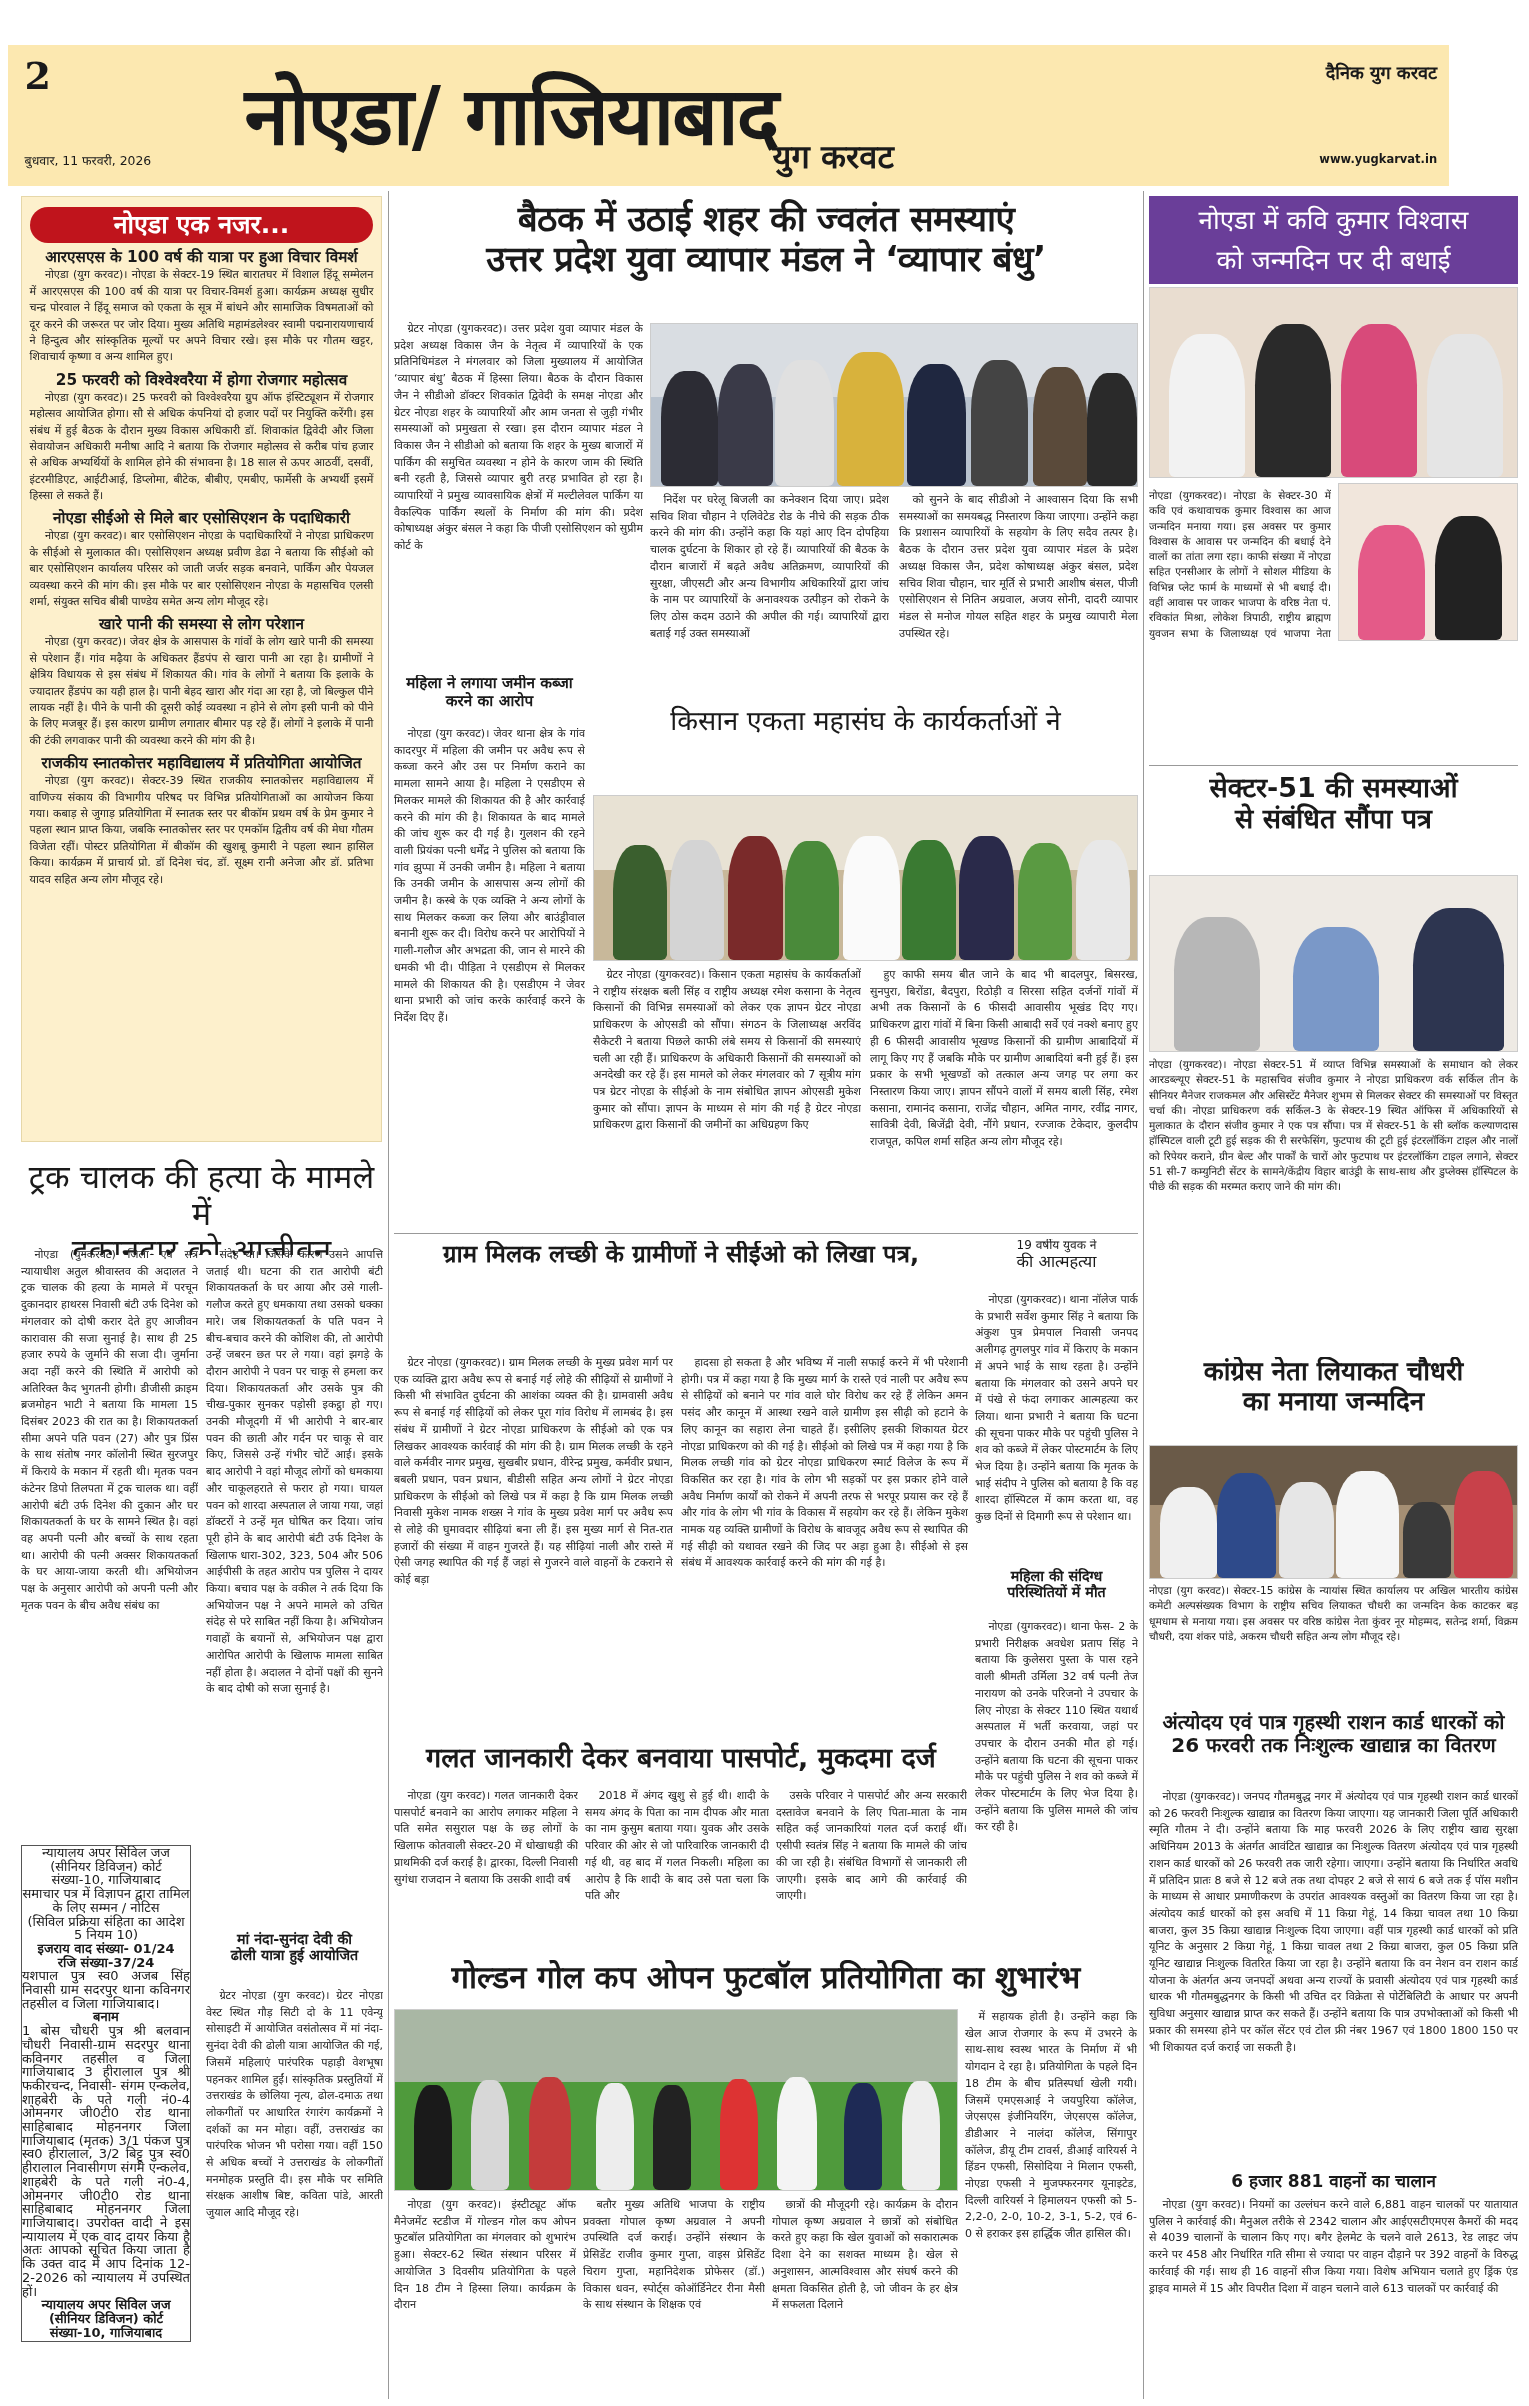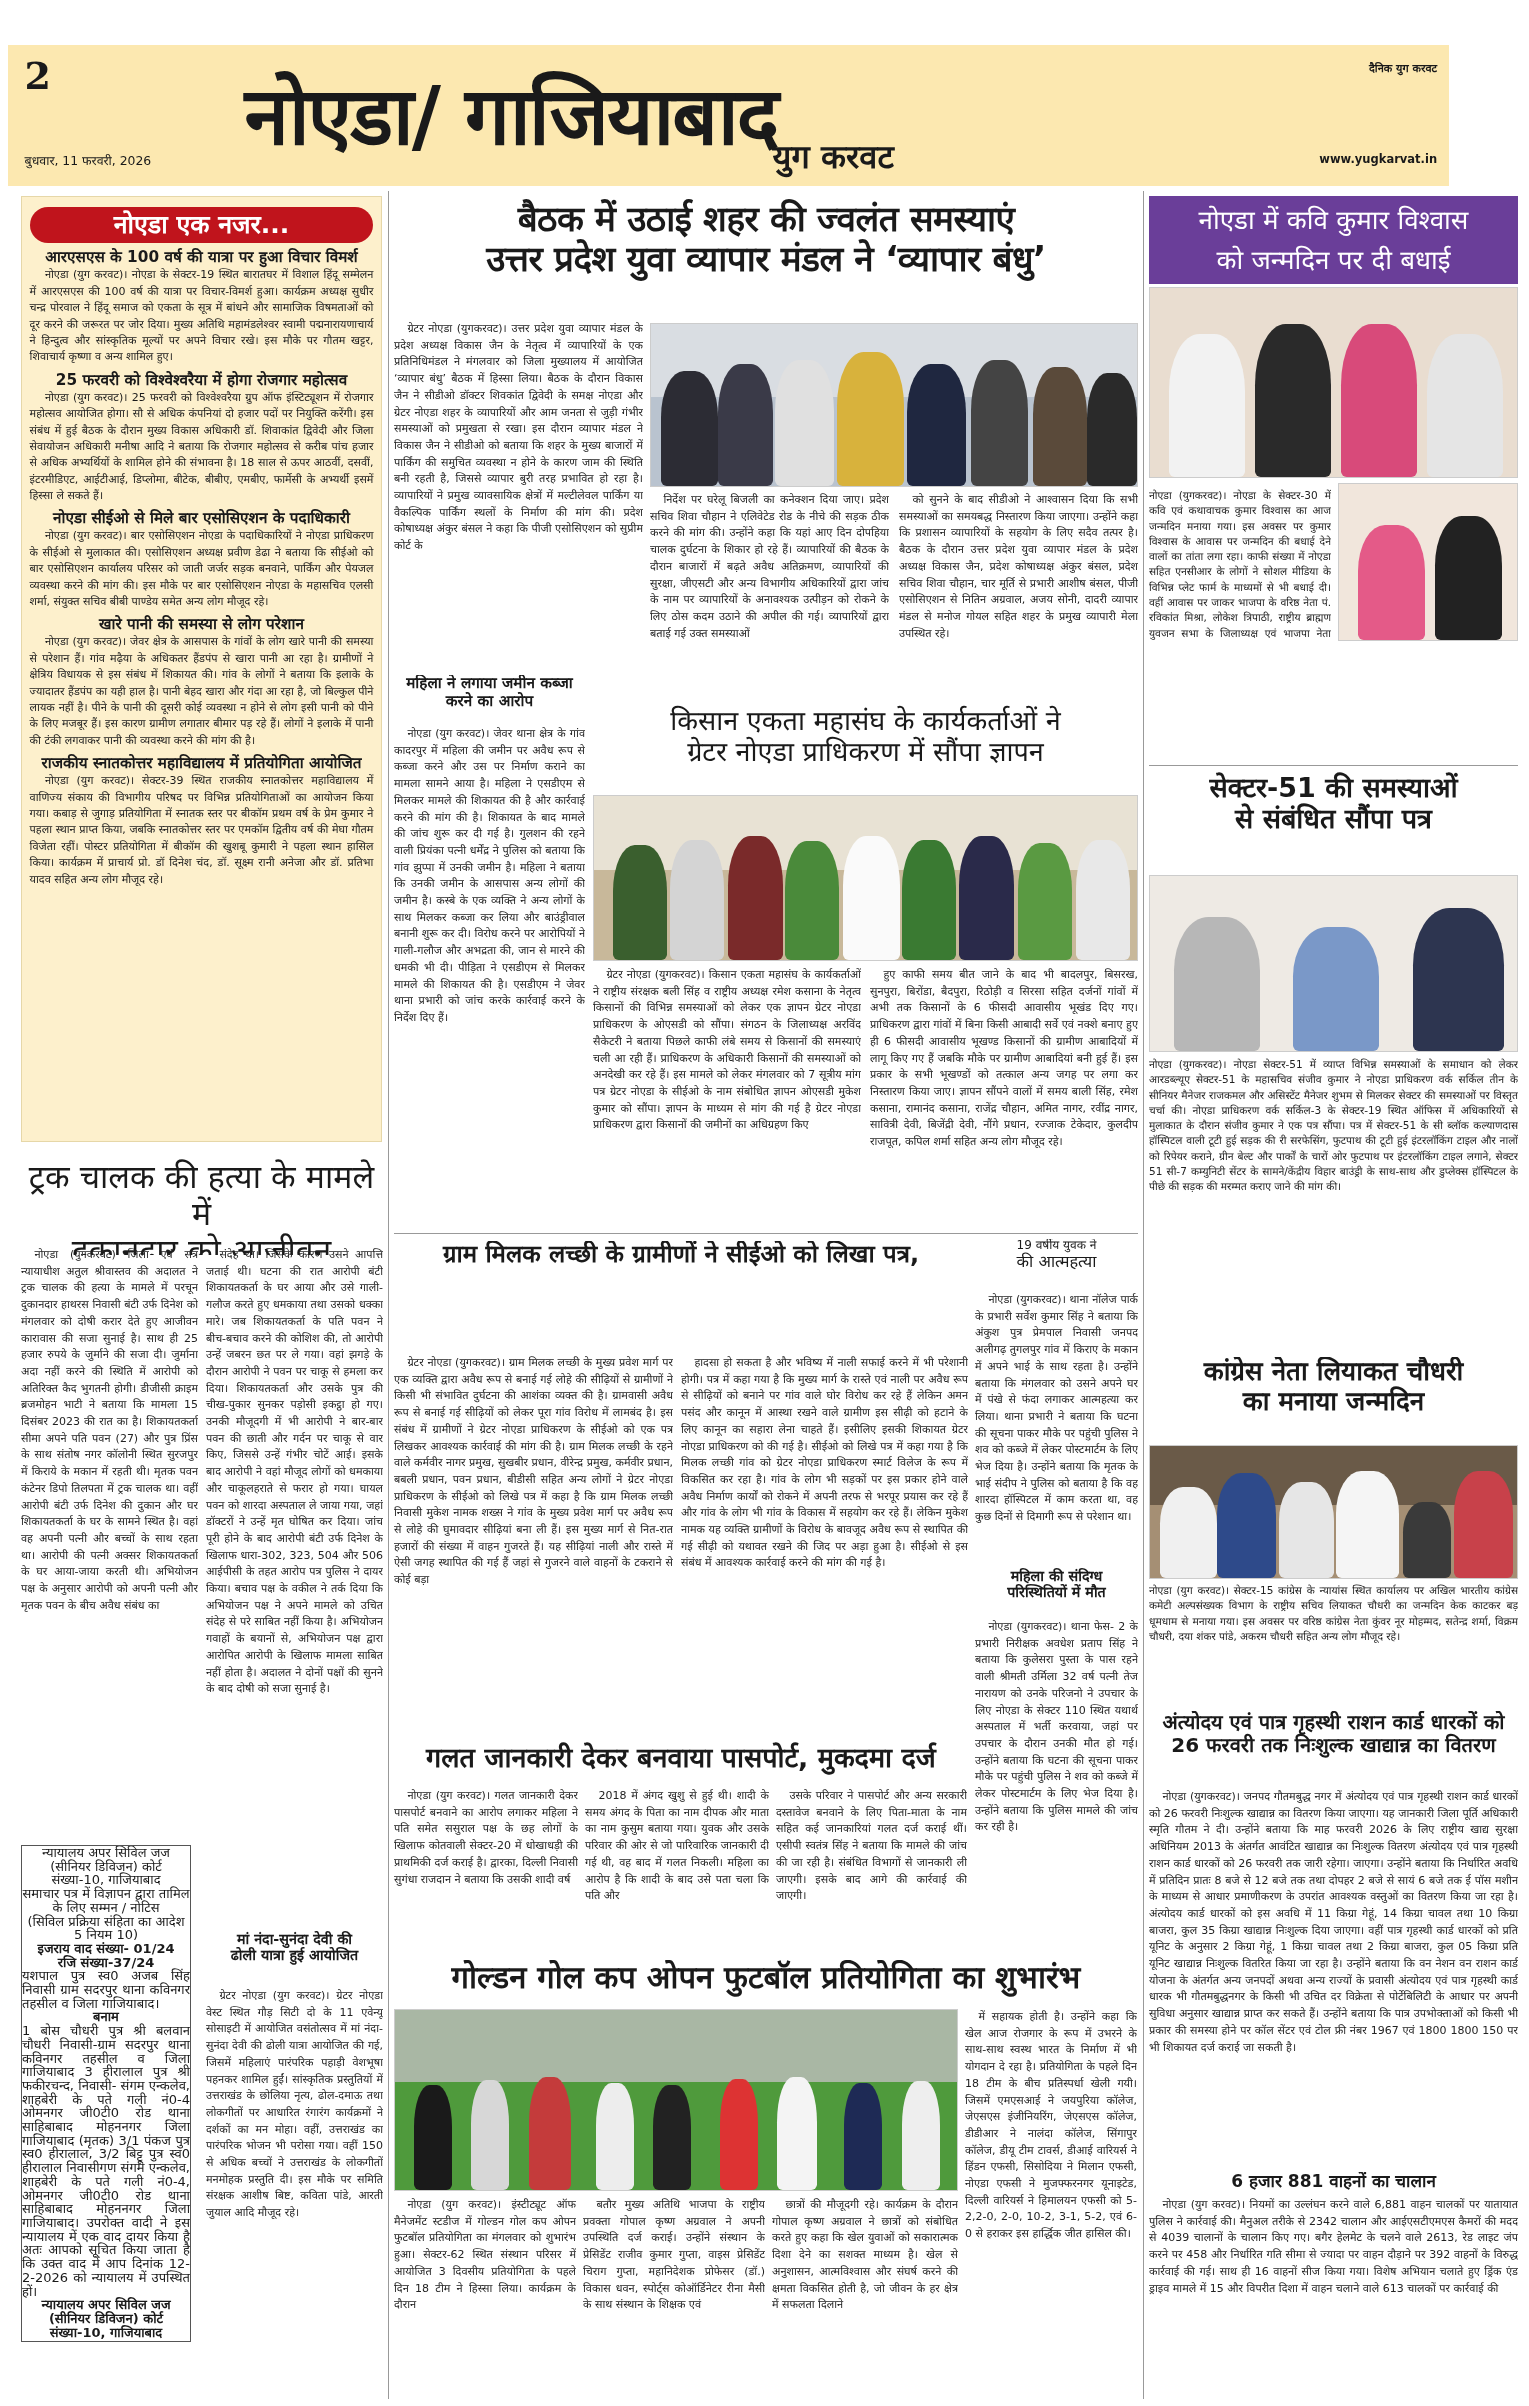--- a/index.html
+++ b/index.html
@@ -2,21 +2,21 @@
 <html><head>
 <meta charset="utf-8">
 <style>
   * { box-sizing: border-box; margin: 0; padding: 0; }
   body { width: 1529px; height: 2407px; background: #fff; font-family: "DejaVu Sans", sans-serif; color: #1a1a1a; overflow: hidden; position: relative; }
   .masthead { position: absolute; left: 7.6px; top: 45px; width: 1441px; height: 141px; background: #fce8b0; }
   .page-no { position: absolute; left: 17px; top: 7.6px; font-size: 38px; font-weight: bold; font-family: "DejaVu Serif", serif; }
   .mast-title { position: absolute; left: 237px; top: 0px; font-size: 80px; font-weight: bold; letter-spacing: -1.9px; color: #1a1a1a; line-height: 143px; }
   .mast-sub { position: absolute; left: 765px; top: 88px; font-size: 32.5px; font-weight: bold; }
   .mast-date { position: absolute; left: 17px; top: 107px; font-size: 12.4px; }
-  .mast-brand { position: absolute; right: 11.5px; top: 15.3px; font-size: 11px; font-weight: bold; }
+  .mast-brand { position: absolute; right: 11.5px; top: 15.3px; font-size: 18px; font-weight: bold; }
   .mast-url { position: absolute; right: 11.5px; top: 107px; font-size: 11.5px; font-weight: bold; }
 
   .col { position: absolute; overflow: hidden; }
   .bodytext { font-size: 11px; line-height: 16.7px; text-align: justify; color: #222; }
   .bodytext p { text-indent: 13.4px; }
   .hd { font-weight: bold; text-align: center; line-height: 1.15; }
   .photo { position: absolute; overflow: hidden; border: 1px solid #ccc; }
   .photo .sky { position: absolute; left: 0; right: 0; top: 0; height: 45%; }
   .person { position: absolute; bottom: 0; border-radius: 40% 40% 5.7px 5.7px; }
   .caption { font-size: 10.5px; line-height: 15.3px; text-align: justify; color: #222; }
@@ -106,21 +106,20 @@
 
 <div class="col" style="left:394px; top:675px; width:191px; height:50px;">
   <div class="hd" style="font-size:15.3px;">महिला ने लगाया जमीन कब्जा करने का आरोप</div>
 </div>
 <div class="col bodytext" style="left:394px; top:726px; width:191px; height:535px;">
     <p>नोएडा (युग करवट)। जेवर थाना क्षेत्र के गांव कादरपुर में महिला की जमीन पर अवैध रूप से कब्जा करने और उस पर निर्माण कराने का मामला सामने आया है। महिला ने एसडीएम से मिलकर मामले की शिकायत की है और कार्रवाई करने की मांग की है। शिकायत के बाद मामले की जांच शुरू कर दी गई है। गुलशन की रहने वाली प्रियंका पत्नी धर्मेंद्र ने पुलिस को बताया कि गांव झुप्पा में उनकी जमीन है। महिला ने बताया कि उनकी जमीन के आसपास अन्य लोगों की जमीन है। कस्बे के एक व्यक्ति ने अन्य लोगों के साथ मिलकर कब्जा कर लिया और बाउंड्रीवाल बनानी शुरू कर दी। विरोध करने पर आरोपियों ने गाली-गलौज और अभद्रता की, जान से मारने की धमकी भी दी। पीड़िता ने एसडीएम से मिलकर मामले की शिकायत की है। एसडीएम ने जेवर थाना प्रभारी को जांच करके कार्रवाई करने के निर्देश दिए हैं।</p>
   </div>
 
 <div class="col" style="left:593px; top:705px; width:545px; height:86px;">
   <div class="hd" style="font-size:27px; font-weight:normal;">किसान एकता महासंघ के कार्यकर्ताओं ने</div>
-  <div class="hd" style="font-size:27px; font-weight:normal;">ग्रेटर नोएडा प्राधिकरण में सौंपा ज्ञापन</div>
 </div>
 <div class="photo" style="left:593px; top:795px; width:545px; height:166px; background:#c8b89a;">
   <div class="sky" style="background:#e8e2d4;"></div>
   <div class="person" style="left:19px; width:54px; height:115px; background:#3a5f2e;"></div>
   <div class="person" style="left:76px; width:54px; height:120px; background:#d4d4d4;"></div>
   <div class="person" style="left:134px; width:55px; height:124px; background:#7a2a2a;"></div>
   <div class="person" style="left:191px; width:54px; height:119px; background:#4a8a3a;"></div>
   <div class="person" style="left:249px; width:57px; height:124px; background:#fafafa;"></div>
   <div class="person" style="left:308px; width:54px; height:120px; background:#3a7a32;"></div>
   <div class="person" style="left:365px; width:55px; height:124px; background:#2a2a4a;"></div>

